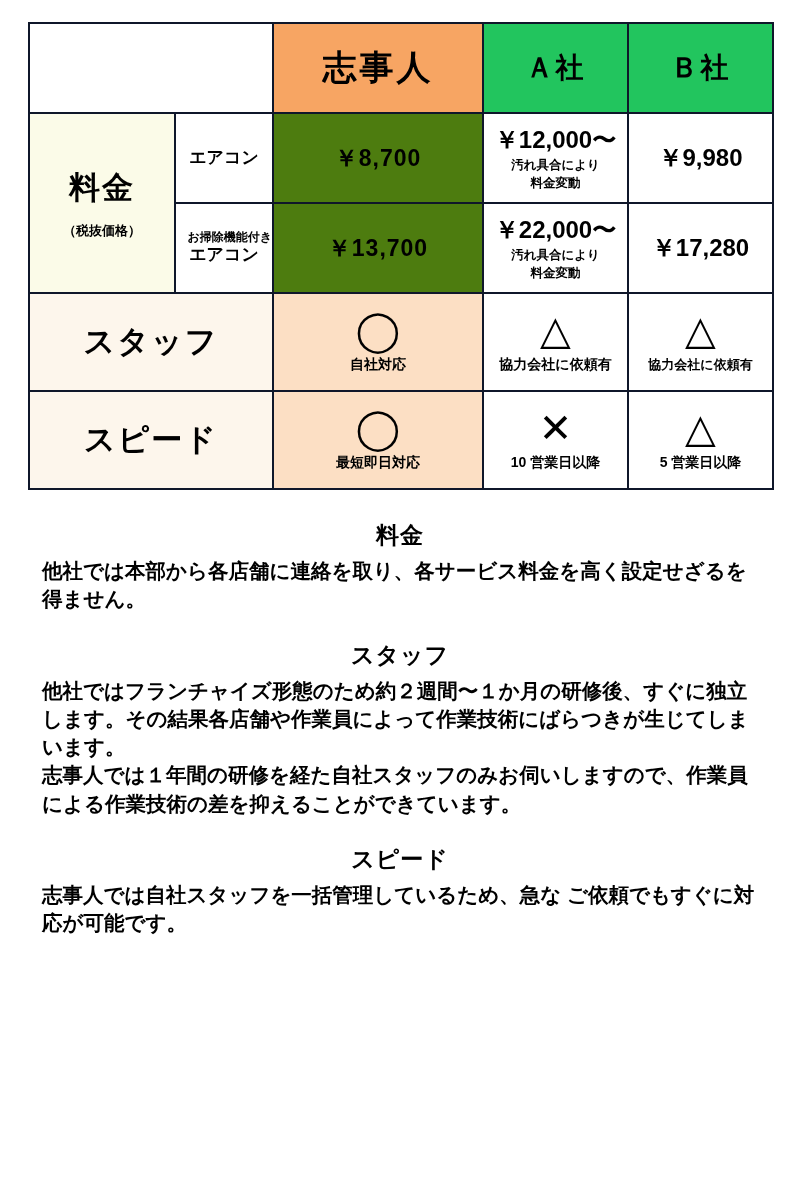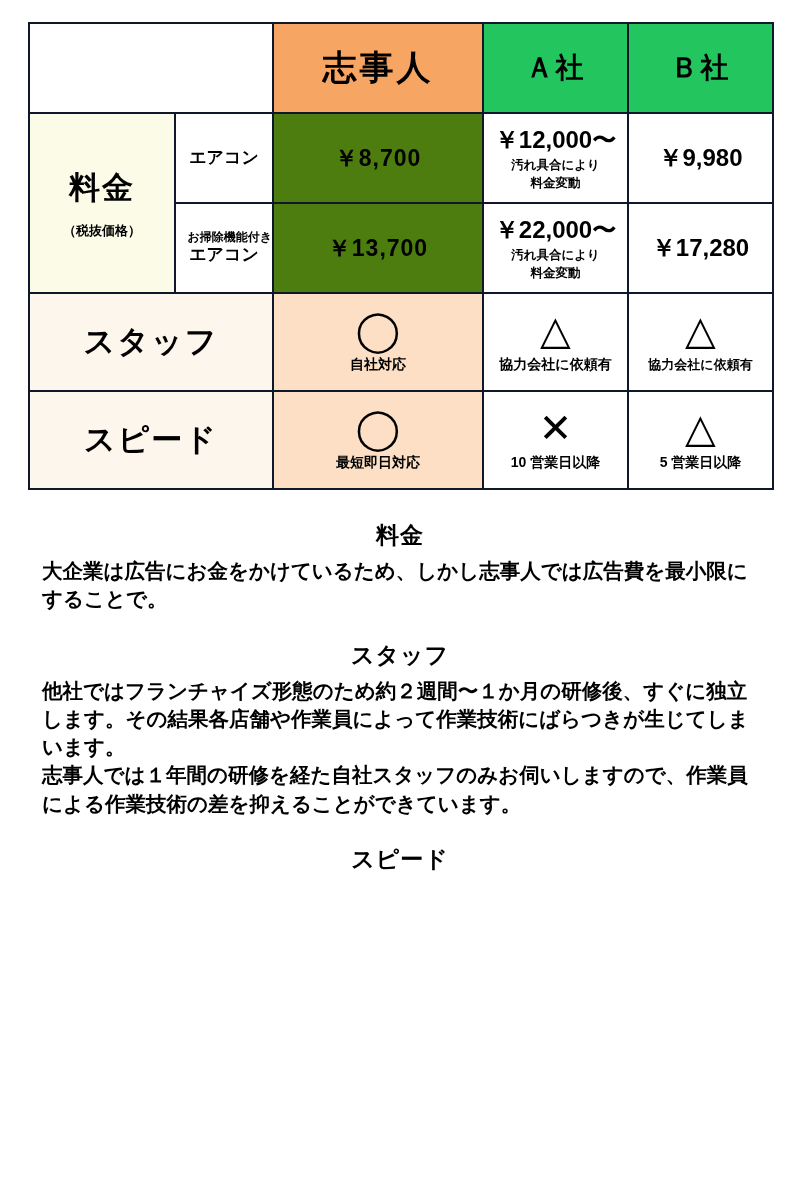--- a/index.html
+++ b/index.html
@@ -243,31 +243,32 @@
       </tr>
     </tbody>
   </table>
 </div>
 
 <div class="sections">
 
   <div class="sec">
     <div class="sec-title">料金</div>
     <div class="sec-body">
-      <p>大企業は広告にお金をかけているため、しかし志事人では広告費を最小限にすることで。</p>
+      <p>他社では本部から各店舗に連絡を取り、各サービス料金を高く設定せざるを得ません。</p>
     </div>
   </div>
 
   <div class="sec">
     <div class="sec-title">スタッフ</div>
     <div class="sec-body">
       <p>他社ではフランチャイズ形態のため約２週間〜１か月の研修後、すぐに独立します。その結果各店舗や作業員によって作業技術にばらつきが生じてしまいます。</p>
       <p>志事人では１年間の研修を経た自社スタッフのみお伺いしますので、作業員による作業技術の差を抑えることができています。</p>
     </div>
   </div>
 
   <div class="sec">
     <div class="sec-title">スピード</div>
     <div class="sec-body">
+      <p>志事人では自社スタッフを一括管理しているため、急な ご依頼でもすぐに対応が可能です。</p>
     </div>
   </div>
 
 </div>
 
 </body></html>

